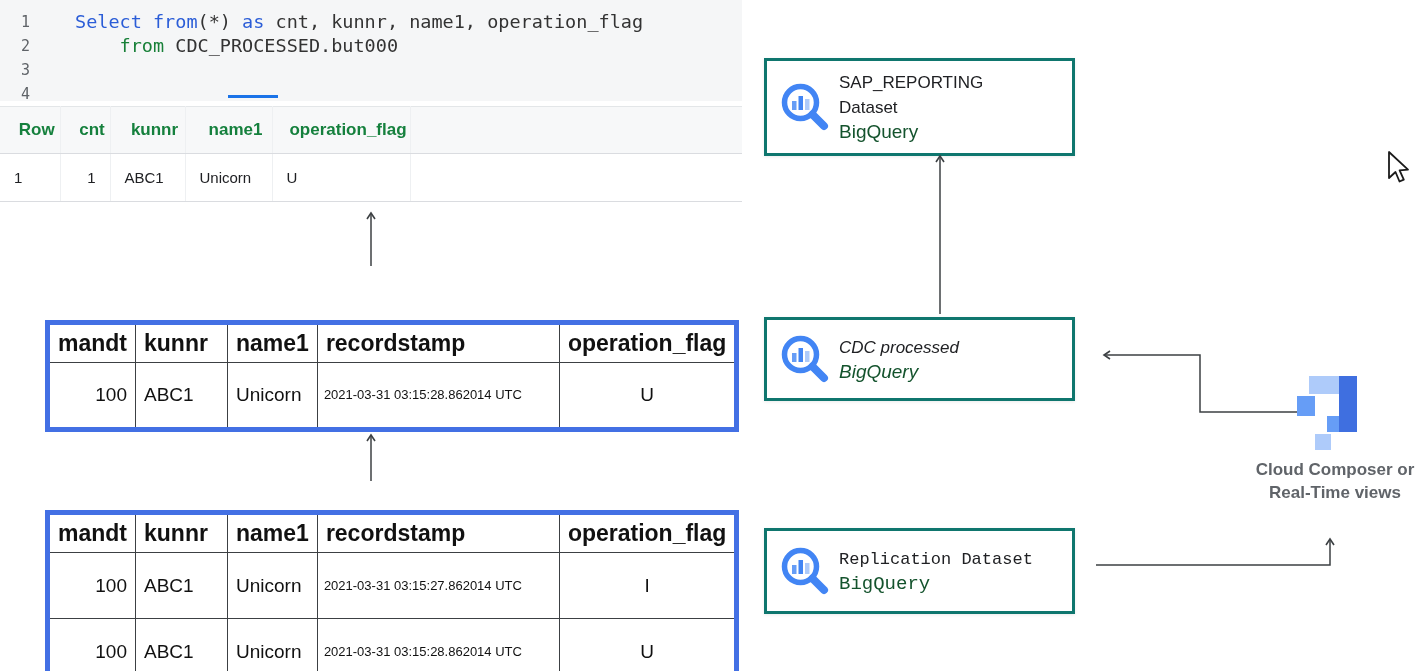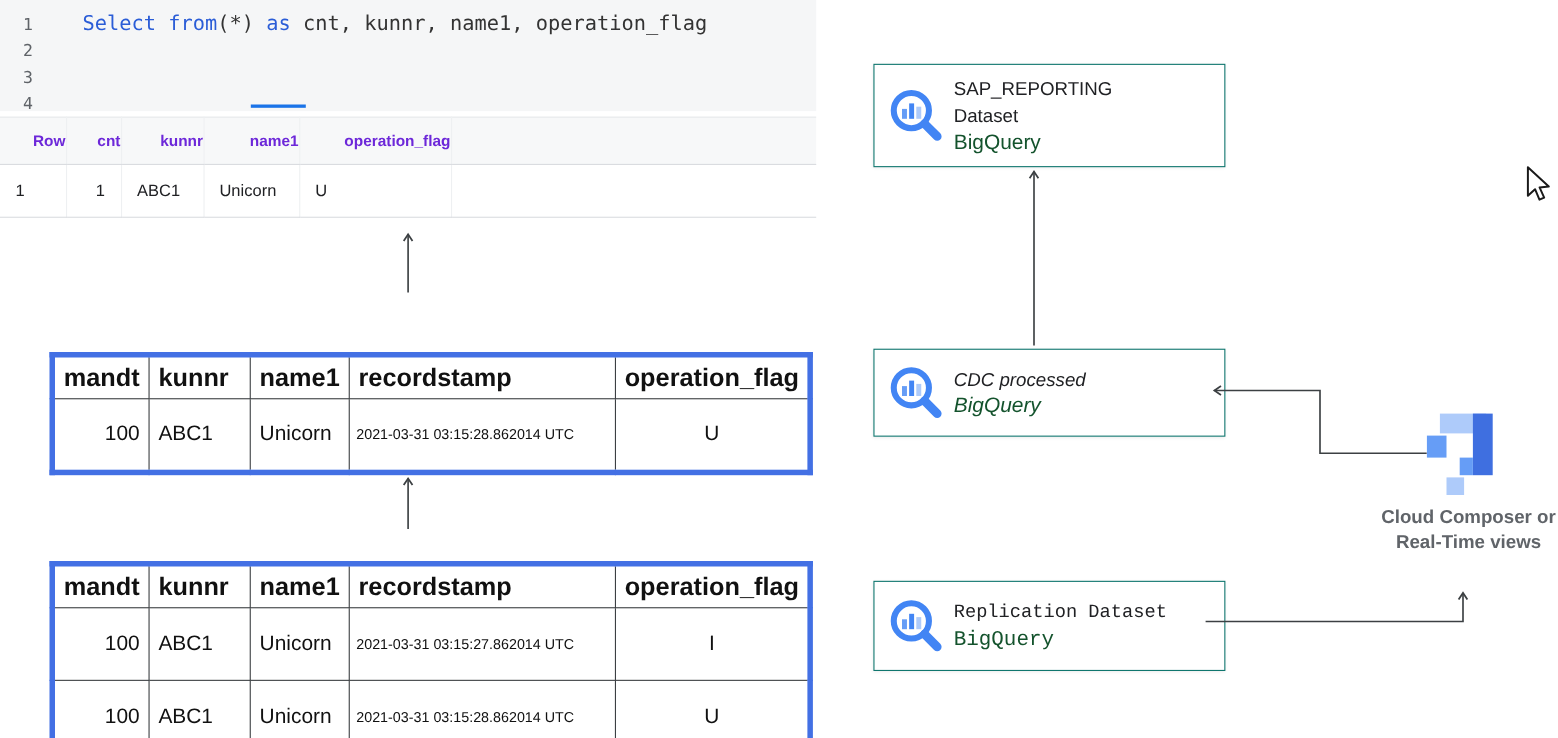--- a/index.html
+++ b/index.html
@@ -18,22 +18,22 @@
   .kw  { color:#2b5dd7; }
   .kwg { color:#188038; }
   .str { color:#c5221f; }
   .caret { display:inline-block; width:2px; height:20px; background:#202124;
            vertical-align:-4px; margin-left:1px; }
   .tab-indicator { position:absolute; left:228px; top:95px; width:50px; height:3px; background:#1a73e8; }
 
   
   .results { position:absolute; left:0; top:106px; width:742px;
              border-collapse:collapse; table-layout:fixed; background:#fff; }
-  .results th { background:#f7f8f9; font-weight:bold; font-size:14px; color:#6d28d9;
-                text-align:right; padding:13px 0 13px 14px;
+  .results th { background:#f7f8f9; font-weight:bold; font-size:17px; color:#15803d;
+                text-align:center; padding:13px 0 13px 14px;
                 border-top:1px solid #e3e6e8; border-bottom:1px solid #dadce0;
                 border-right:1px solid #eef0f2; }
   .results td { font-size:15px; color:#202124; padding:15px 0 15px 14px;
                 border-bottom:1px solid #dadce0; border-right:1px solid #eef0f2; }
   .results .num { text-align:right; padding-left:0; padding-right:14px; }
   .results .filler { border-right:none; }
 
   
   .btable { position:absolute; border:5px solid #4370e4; border-collapse:collapse;
             background:#fff; table-layout:fixed; color:#111; }
@@ -44,22 +44,22 @@
   .t1 td { height:56px; }
   .t2 td { height:57px; }
   .c-mandt { width:88px; } .c-kunnr { width:92px; } .c-name1 { width:86px; }
   .c-stamp { width:242px; } .c-flag { width:176px; }
   .btable .num   { text-align:right; padding-right:8px; font-size:19px; }
   .btable .txt   { text-align:left; padding-left:8px; font-size:19px; }
   .btable .stamp { padding:4px 6px; font-size:13px; line-height:22px; text-align:left; vertical-align:middle; }
   .btable .flag  { text-align:center; font-size:19px; }
 
   
-  .card { position:absolute; left:794px; width:305px; background:#fff;
-          border:1px solid #0f766e; box-shadow:0 1px 3px rgba(0,0,0,.08);padding-left:13px; }
+  .card { position:absolute; left:764px; width:305px; background:#fff;
+          border:3px solid #0f766e; box-shadow:0 1px 3px rgba(0,0,0,.08); }
   .card1 { top:58px;  height:92px; }
   .card2 { top:317px; height:78px;font-style:italic; }
   .card3 { top:528px; height:80px;font-family:Liberation Mono, monospace; }
   .bq-icon  { position:absolute; left:12px; top:50%; transform:translateY(-50%); width:52px; height:52px; }
   .card-text { position:absolute; left:72px; top:50%; transform:translateY(-50%); }
   .card-title { font-size:17px; color:#202124; line-height:25px; }
   .card-sub   { font-size:19px; color:#14532d; line-height:24px; }
 
   
   .composer-icon  { position:absolute; left:1297px; top:374px; }
@@ -77,20 +77,21 @@
 
   <div class="editor">
     <div class="gutter">
       <div>1</div>
       <div>2</div>
       <div>3</div>
       <div>4</div>
     </div>
     <div class="code">
       <div class="code-line"><span class="kw">Select </span><span class="kw">from</span><span>(*) </span><span class="kw">as</span><span> cnt, kunnr, name1, operation_flag</span></div>
+      <div class="code-line"><span>    </span><span class="kwg">from</span><span> CDC_PROCESSED.but000</span></div>
     </div>
     <div class="tab-indicator"></div>
   </div>
 
   <table class="results">
     <colgroup>
       <col style="width:60px">
         <col style="width:50px">
         <col style="width:75px">
       <col style="width:87px">

